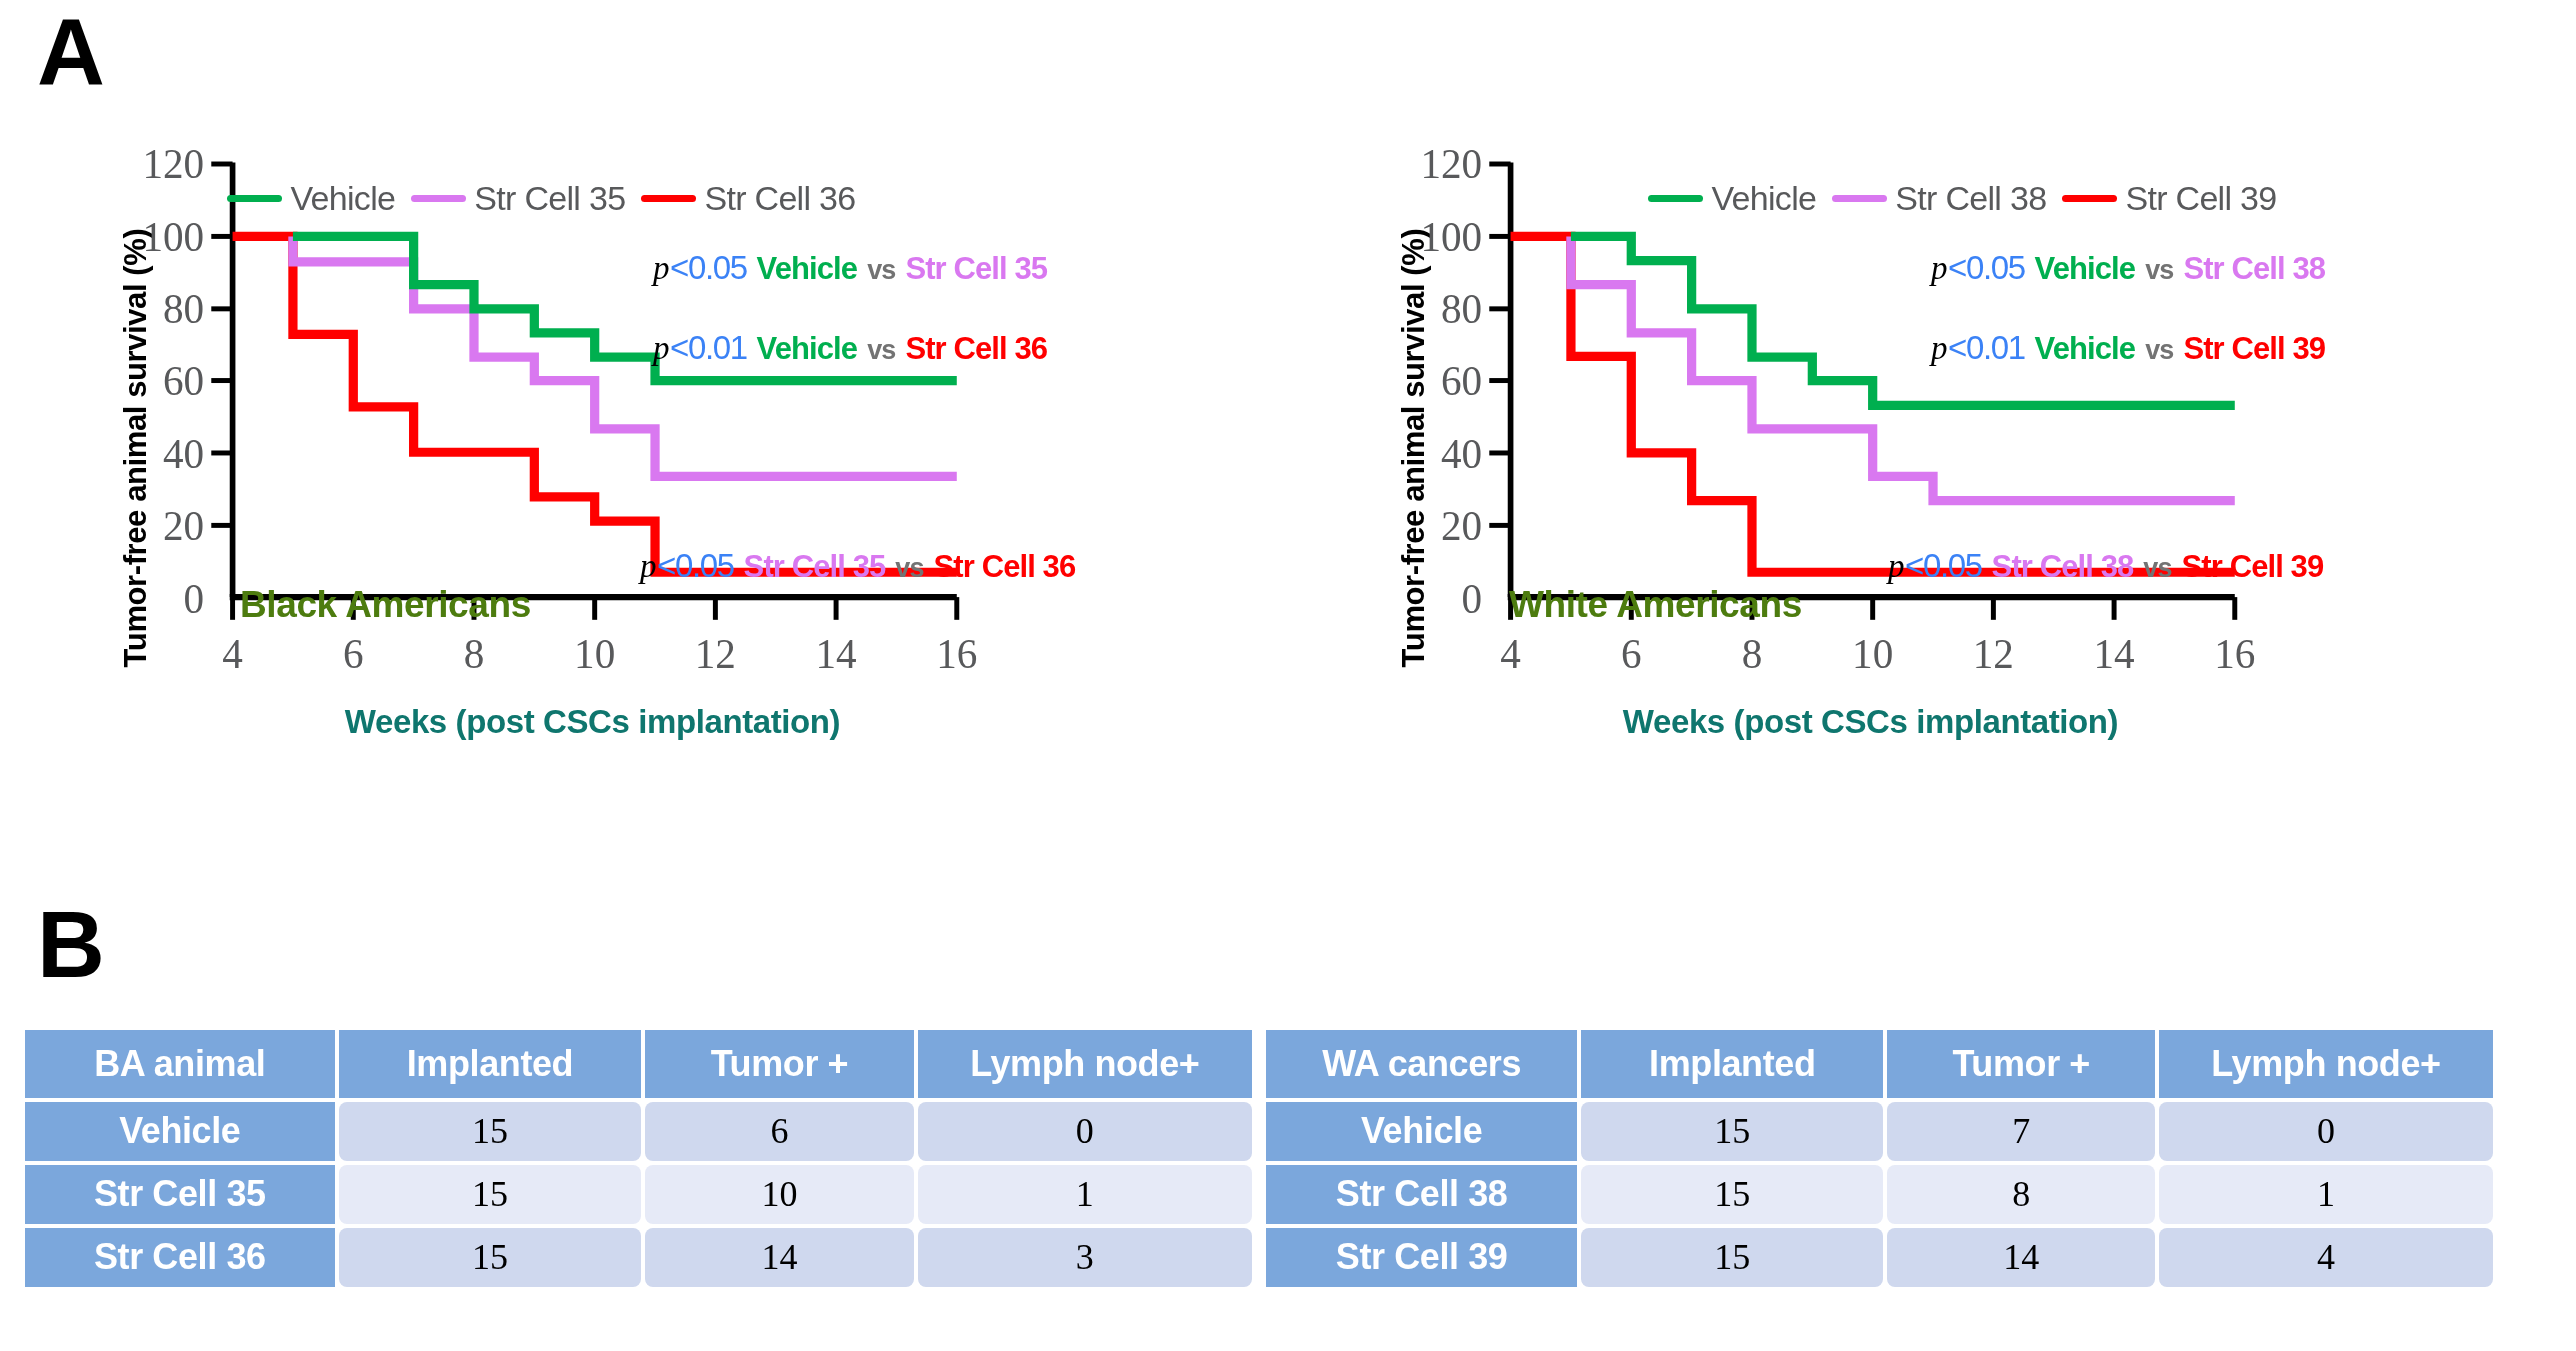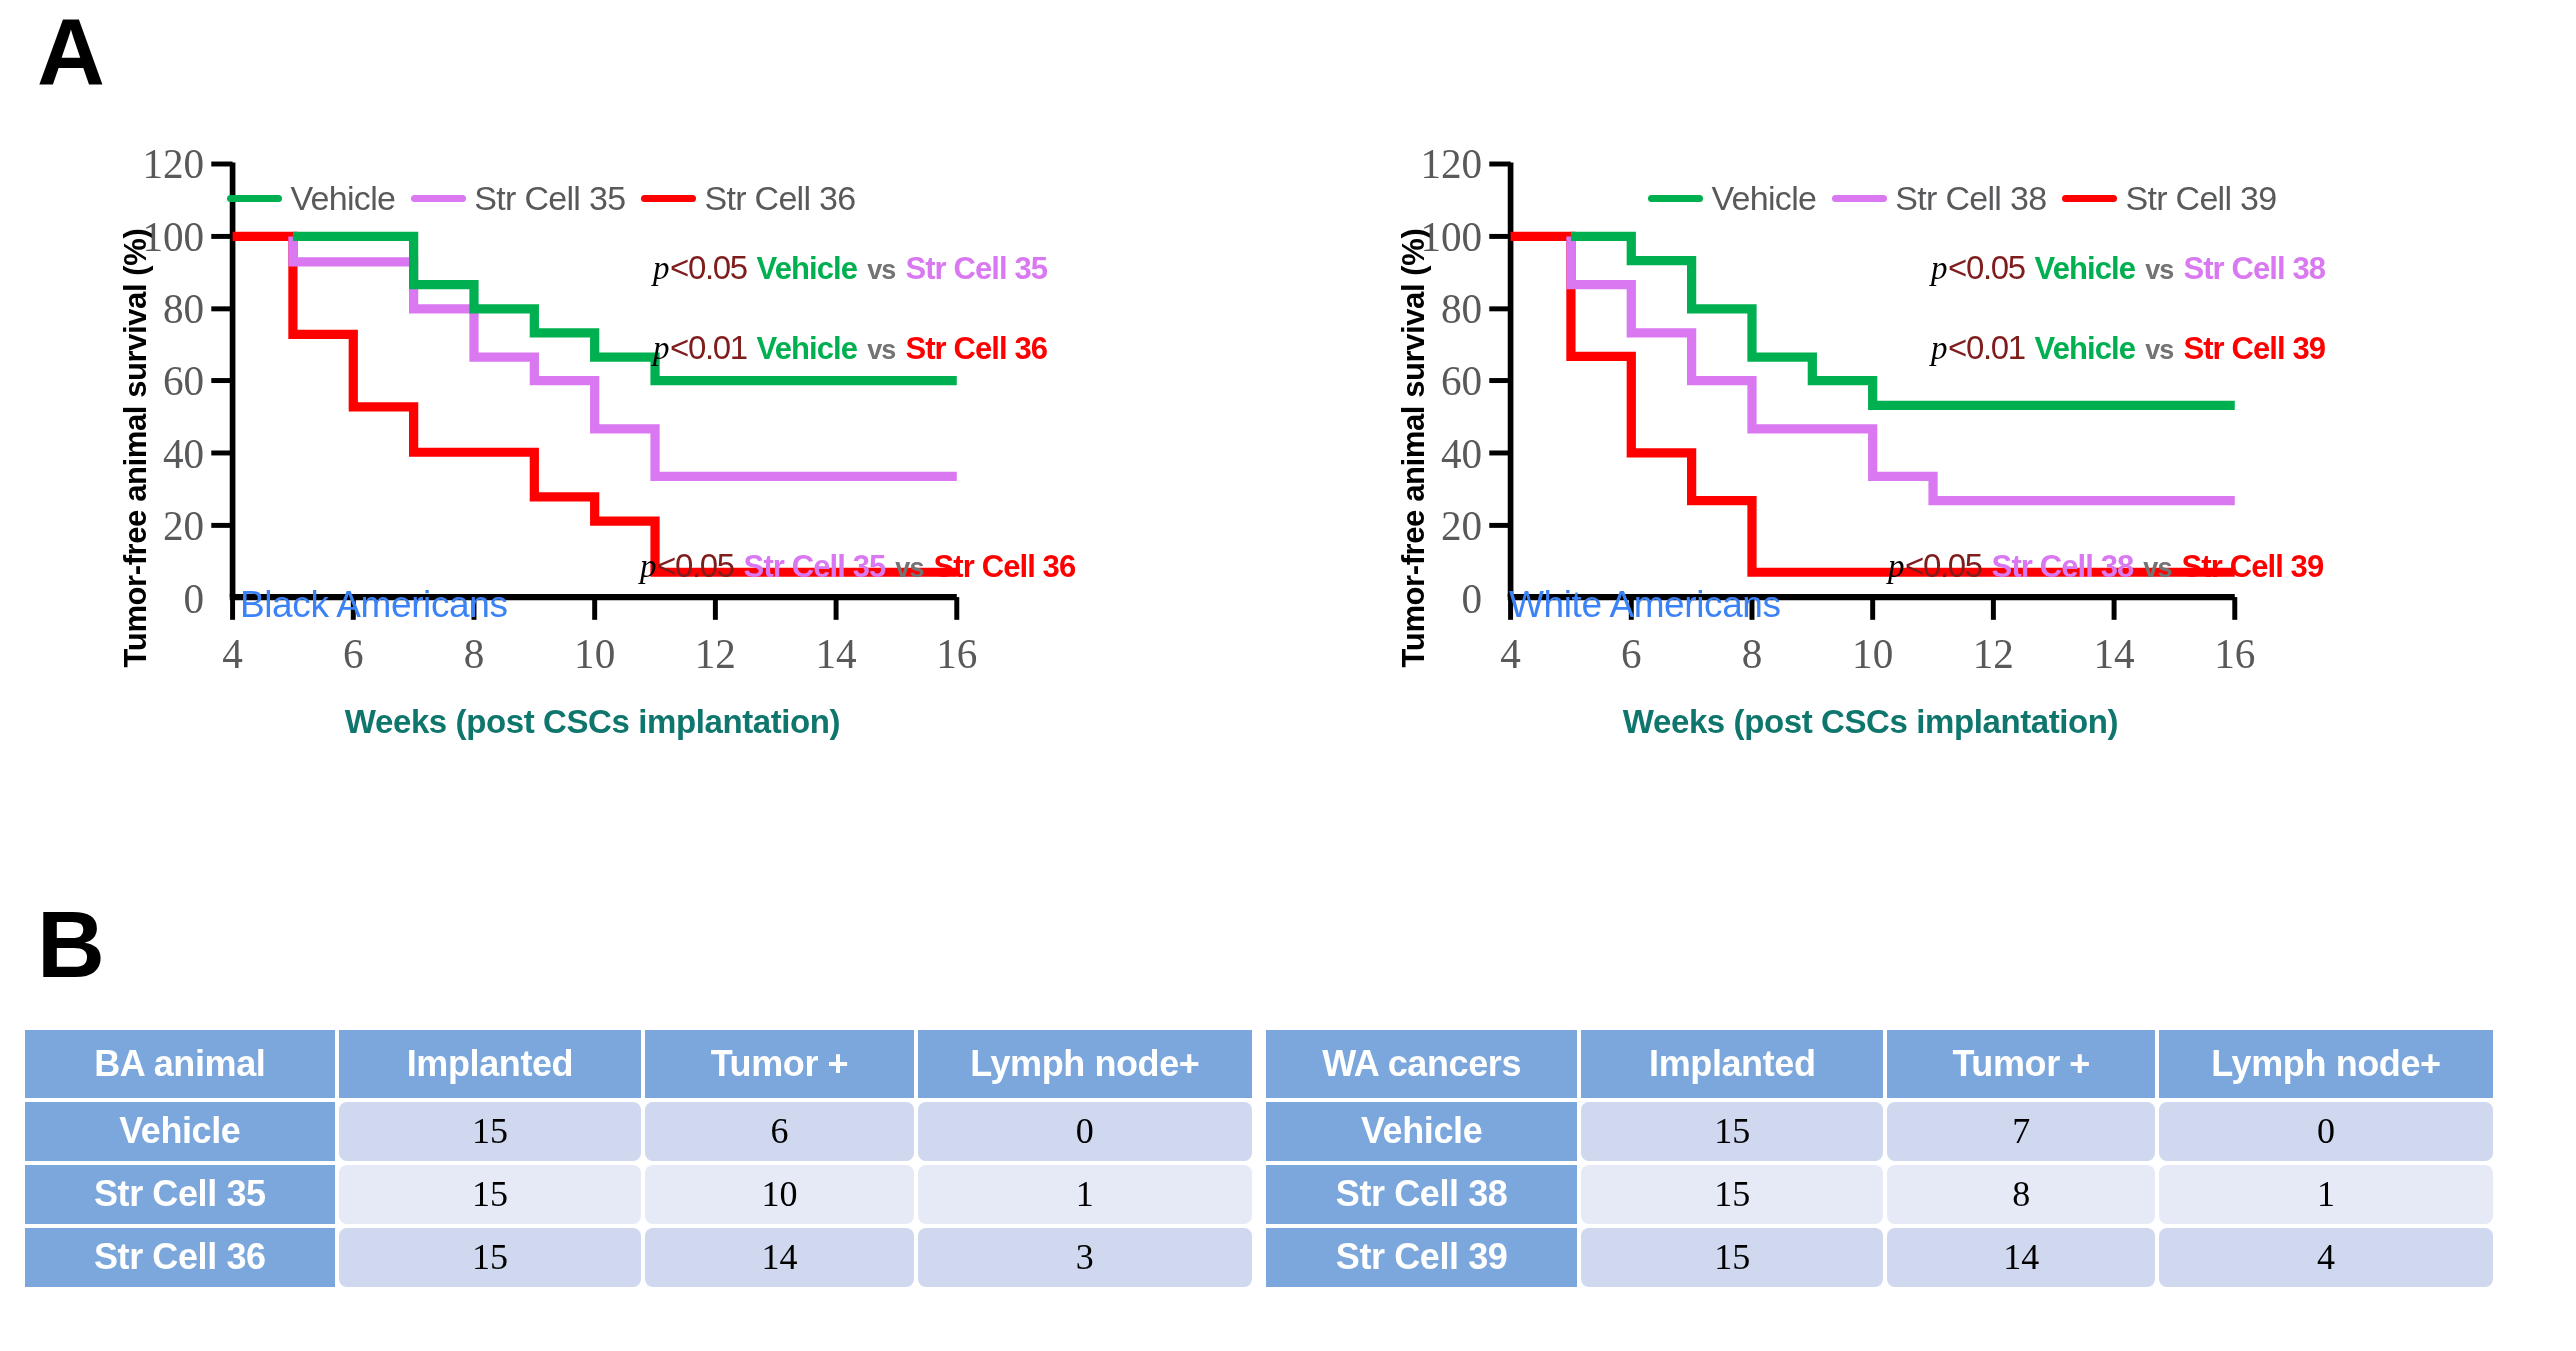--- a/index.html
+++ b/index.html
@@ -48,28 +48,28 @@
   .legend-swatch{display:block;width:55px;height:7.8px;border-radius:4.3px;}
   .legend-text{font-size:34px;color:#58595b;letter-spacing:-0.7px;}
 
   
   .pval{
     position:absolute;white-space:nowrap;
     font-size:31px;font-weight:bold;letter-spacing:-0.9px;
     display:flex;align-items:baseline;gap:10px;
   }
   .pval .pv-p{font-style:italic;color:#000;font-weight:normal;font-family:"Liberation Serif",serif;font-size:33px;}
-  .pval .pv-num{color:#7f1d1d;font-weight:normal;font-size:33px;letter-spacing:-1.4px;margin-left:-8.5px;}
+  .pval .pv-num{color:#3b82f6;font-weight:normal;font-size:33px;letter-spacing:-1.4px;margin-left:-8.5px;}
   .pval .pv-vs{color:#737373;font-size:27px;}
   .pval .pv-g{color:#00AF4F;}
   .pval .pv-m{color:#D978F0;}
   .pval .pv-r{color:#FF0000;}
 
   .group-label{
-    position:absolute;font-size:37px;font-weight:normal;color:#3b82f6;
+    position:absolute;font-size:37px;font-weight:bold;color:#4d7c0f;
     white-space:nowrap;letter-spacing:-0.4px;
   }
 
   
   .tbl{position:absolute;border-collapse:separate;border-spacing:4.3px 4.3px;}
   #table-ba{left:21px;top:1026px;width:1235px;}
   #table-wa{left:1262px;top:1026px;width:1235px;}
   .tbl th{
     background:#7BA7DC;color:#ffffff;font-weight:bold;
     font-size:36px;letter-spacing:-0.4px;

